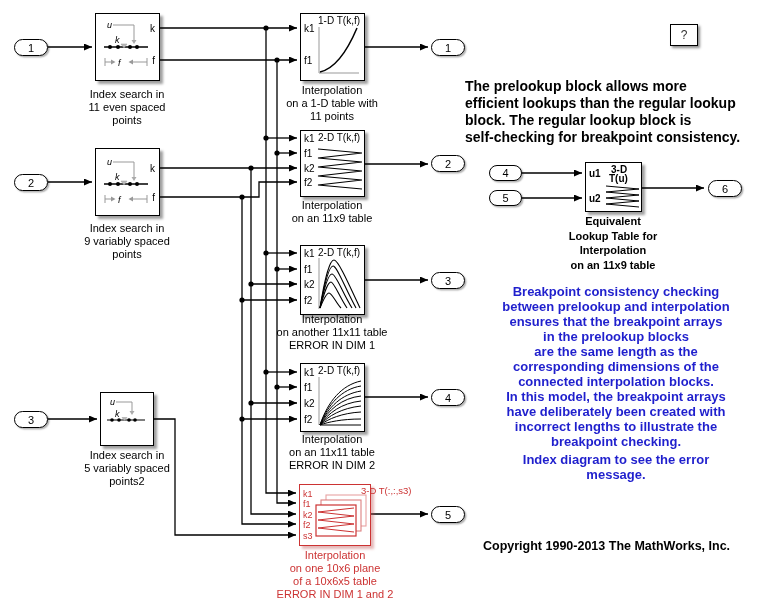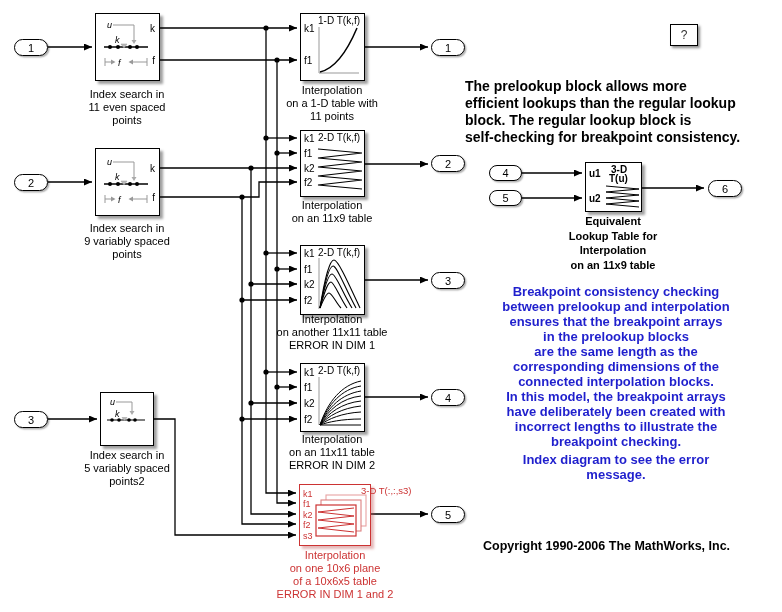--- a/index.html
+++ b/index.html
@@ -345,15 +345,15 @@
   <div class="ann intro" style="left:465px;top:78px;width:318px;">The prelookup block allows  more
 efficient lookups than the regular lookup
 block.  The regular lookup block is
 self-checking for breakpoint consistency.</div>
   <div class="ann blue" style="left:465px;top:389px;width:302px;">In this model, the breakpoint arrays
 have deliberately been created with
 incorrect lengths to illustrate the
 breakpoint checking.</div>
   <div class="ann blue" style="left:465px;top:452px;width:302px;">Index diagram to see the error
 message.</div>
-  <div class="ann copy" style="left:483px;top:539px;">Copyright 1990-2006 The MathWorks, Inc.</div>
+  <div class="ann copy" style="left:483px;top:539px;">Copyright 1990-2013 The MathWorks, Inc.</div>
 
 </div>
 
 </body></html>

